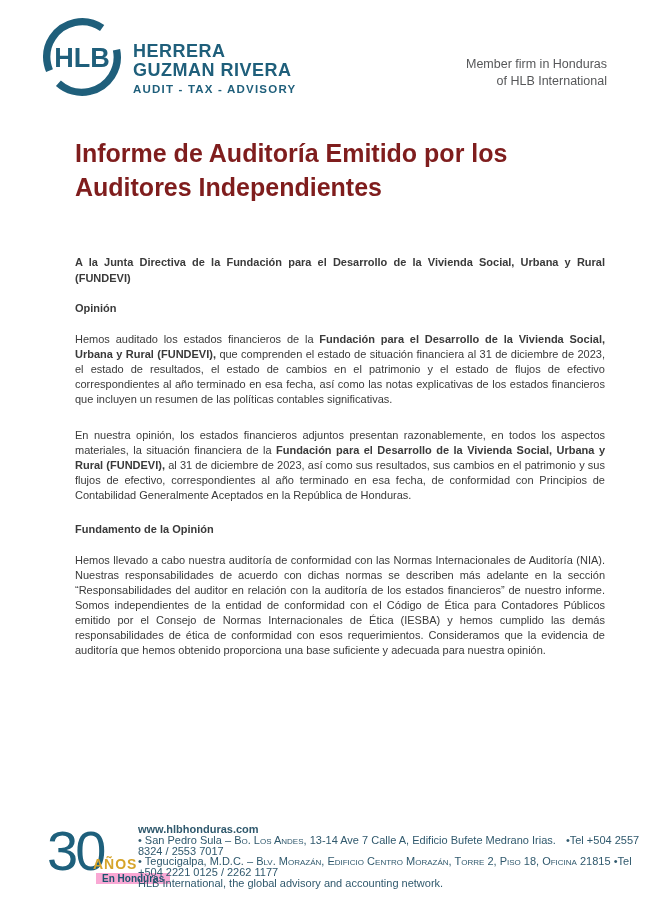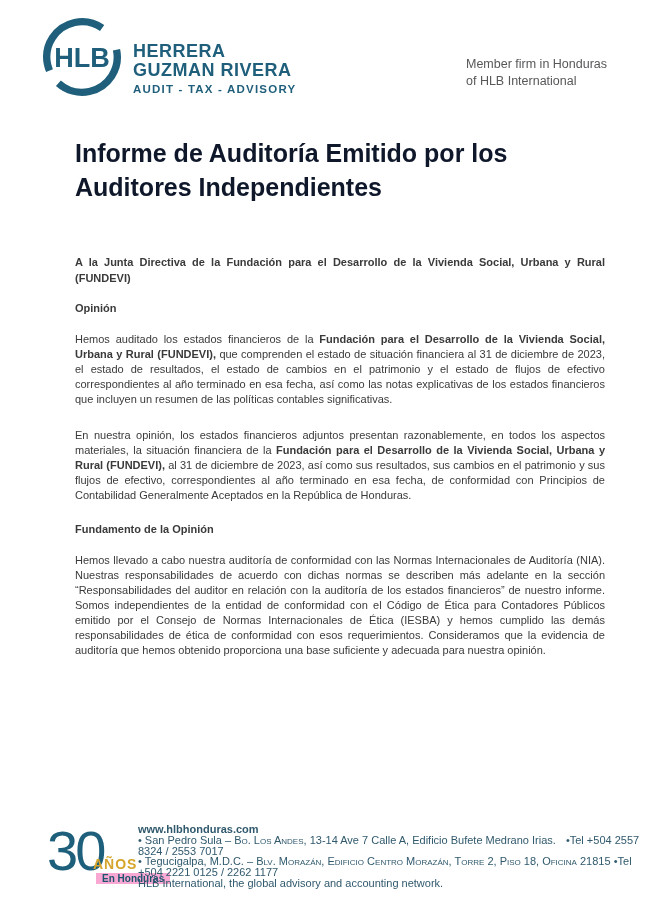--- a/index.html
+++ b/index.html
@@ -14,27 +14,27 @@
   .header { position:absolute; top:16px; left:38px; right:36px; display:flex; align-items:flex-start; }
   .logo-wrap { display:flex; align-items:center; }
   .logo-circle { width:82px; height:82px; }
   .logo-name { margin-left:10px; padding-top:22px; }
   .logo-name .l1, .logo-name .l2 {
     color:#1f5f7b; font-weight:bold; font-size:18px; line-height:19px; letter-spacing:.5px;
   }
   .logo-name .tagline {
     color:#1f5f7b; font-weight:bold; font-size:11.5px; letter-spacing:1.2px; margin-top:3px;
   }
-  .member { margin-left:auto; margin-top:40px; text-align:left; color:#565759; font-size:12.5px; line-height:17px; }
+  .member { margin-left:auto; margin-top:40px; text-align:right; color:#565759; font-size:12.5px; line-height:17px; }
 
   
   .doc { position:absolute; top:108px; left:72px; width:530px; color:#3a3a3a; }
   .title {
     margin-top:28px; max-width:500px;
-    color:#0f172a; font-size:25px; line-height:34px; font-weight:bold;
+    color:#7f1d1d; font-size:25px; line-height:34px; font-weight:bold;
   }
   .addressee { margin-top:50px; font-size:11px; line-height:16px; font-weight:bold; text-align:justify; }
   .sec-heading { margin-top:15px; font-size:11px; line-height:15px; font-weight:bold; }
   .para { margin-top:16px; font-size:11px; line-height:15px; text-align:justify; }
   .para .b { font-weight:bold; }
   .gap-lg { margin-top:21px; }
 
   
   .footer { position:absolute; left:36px; top:818px; width:600px; height:72px; color:#30596d; }
   .anniv { position:absolute; left:8px; top:8px; width:100px; height:64px; }

